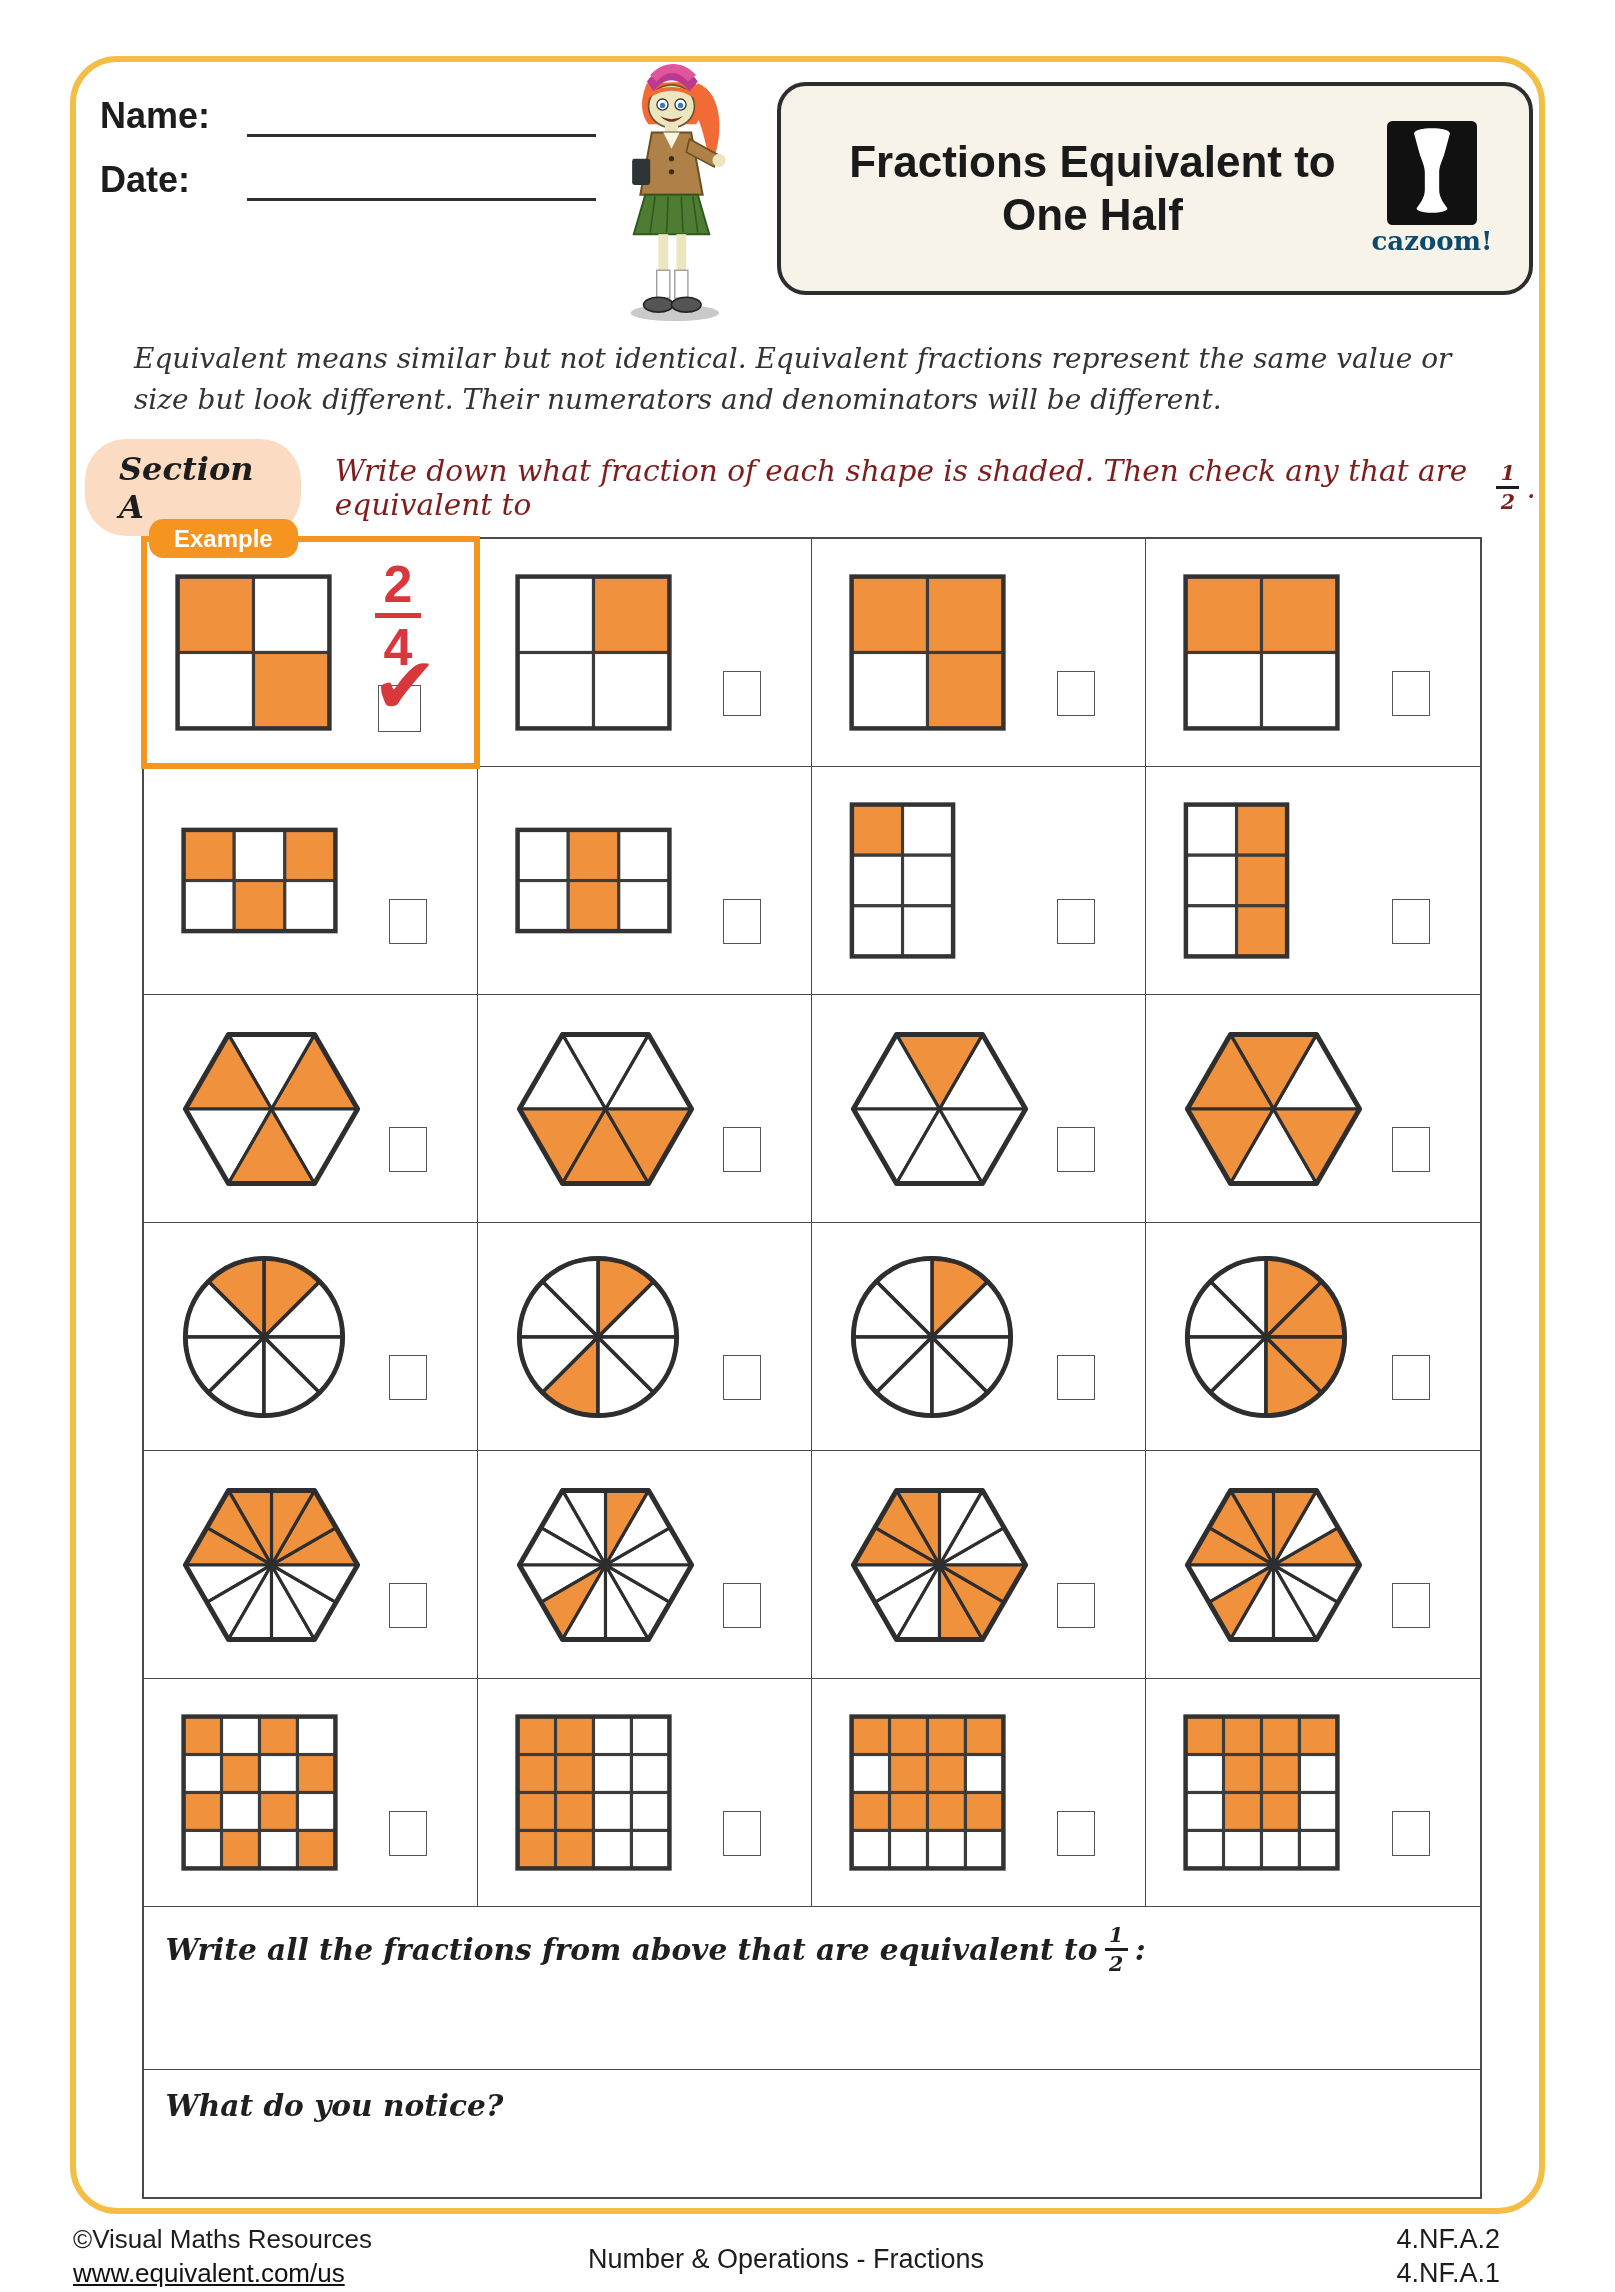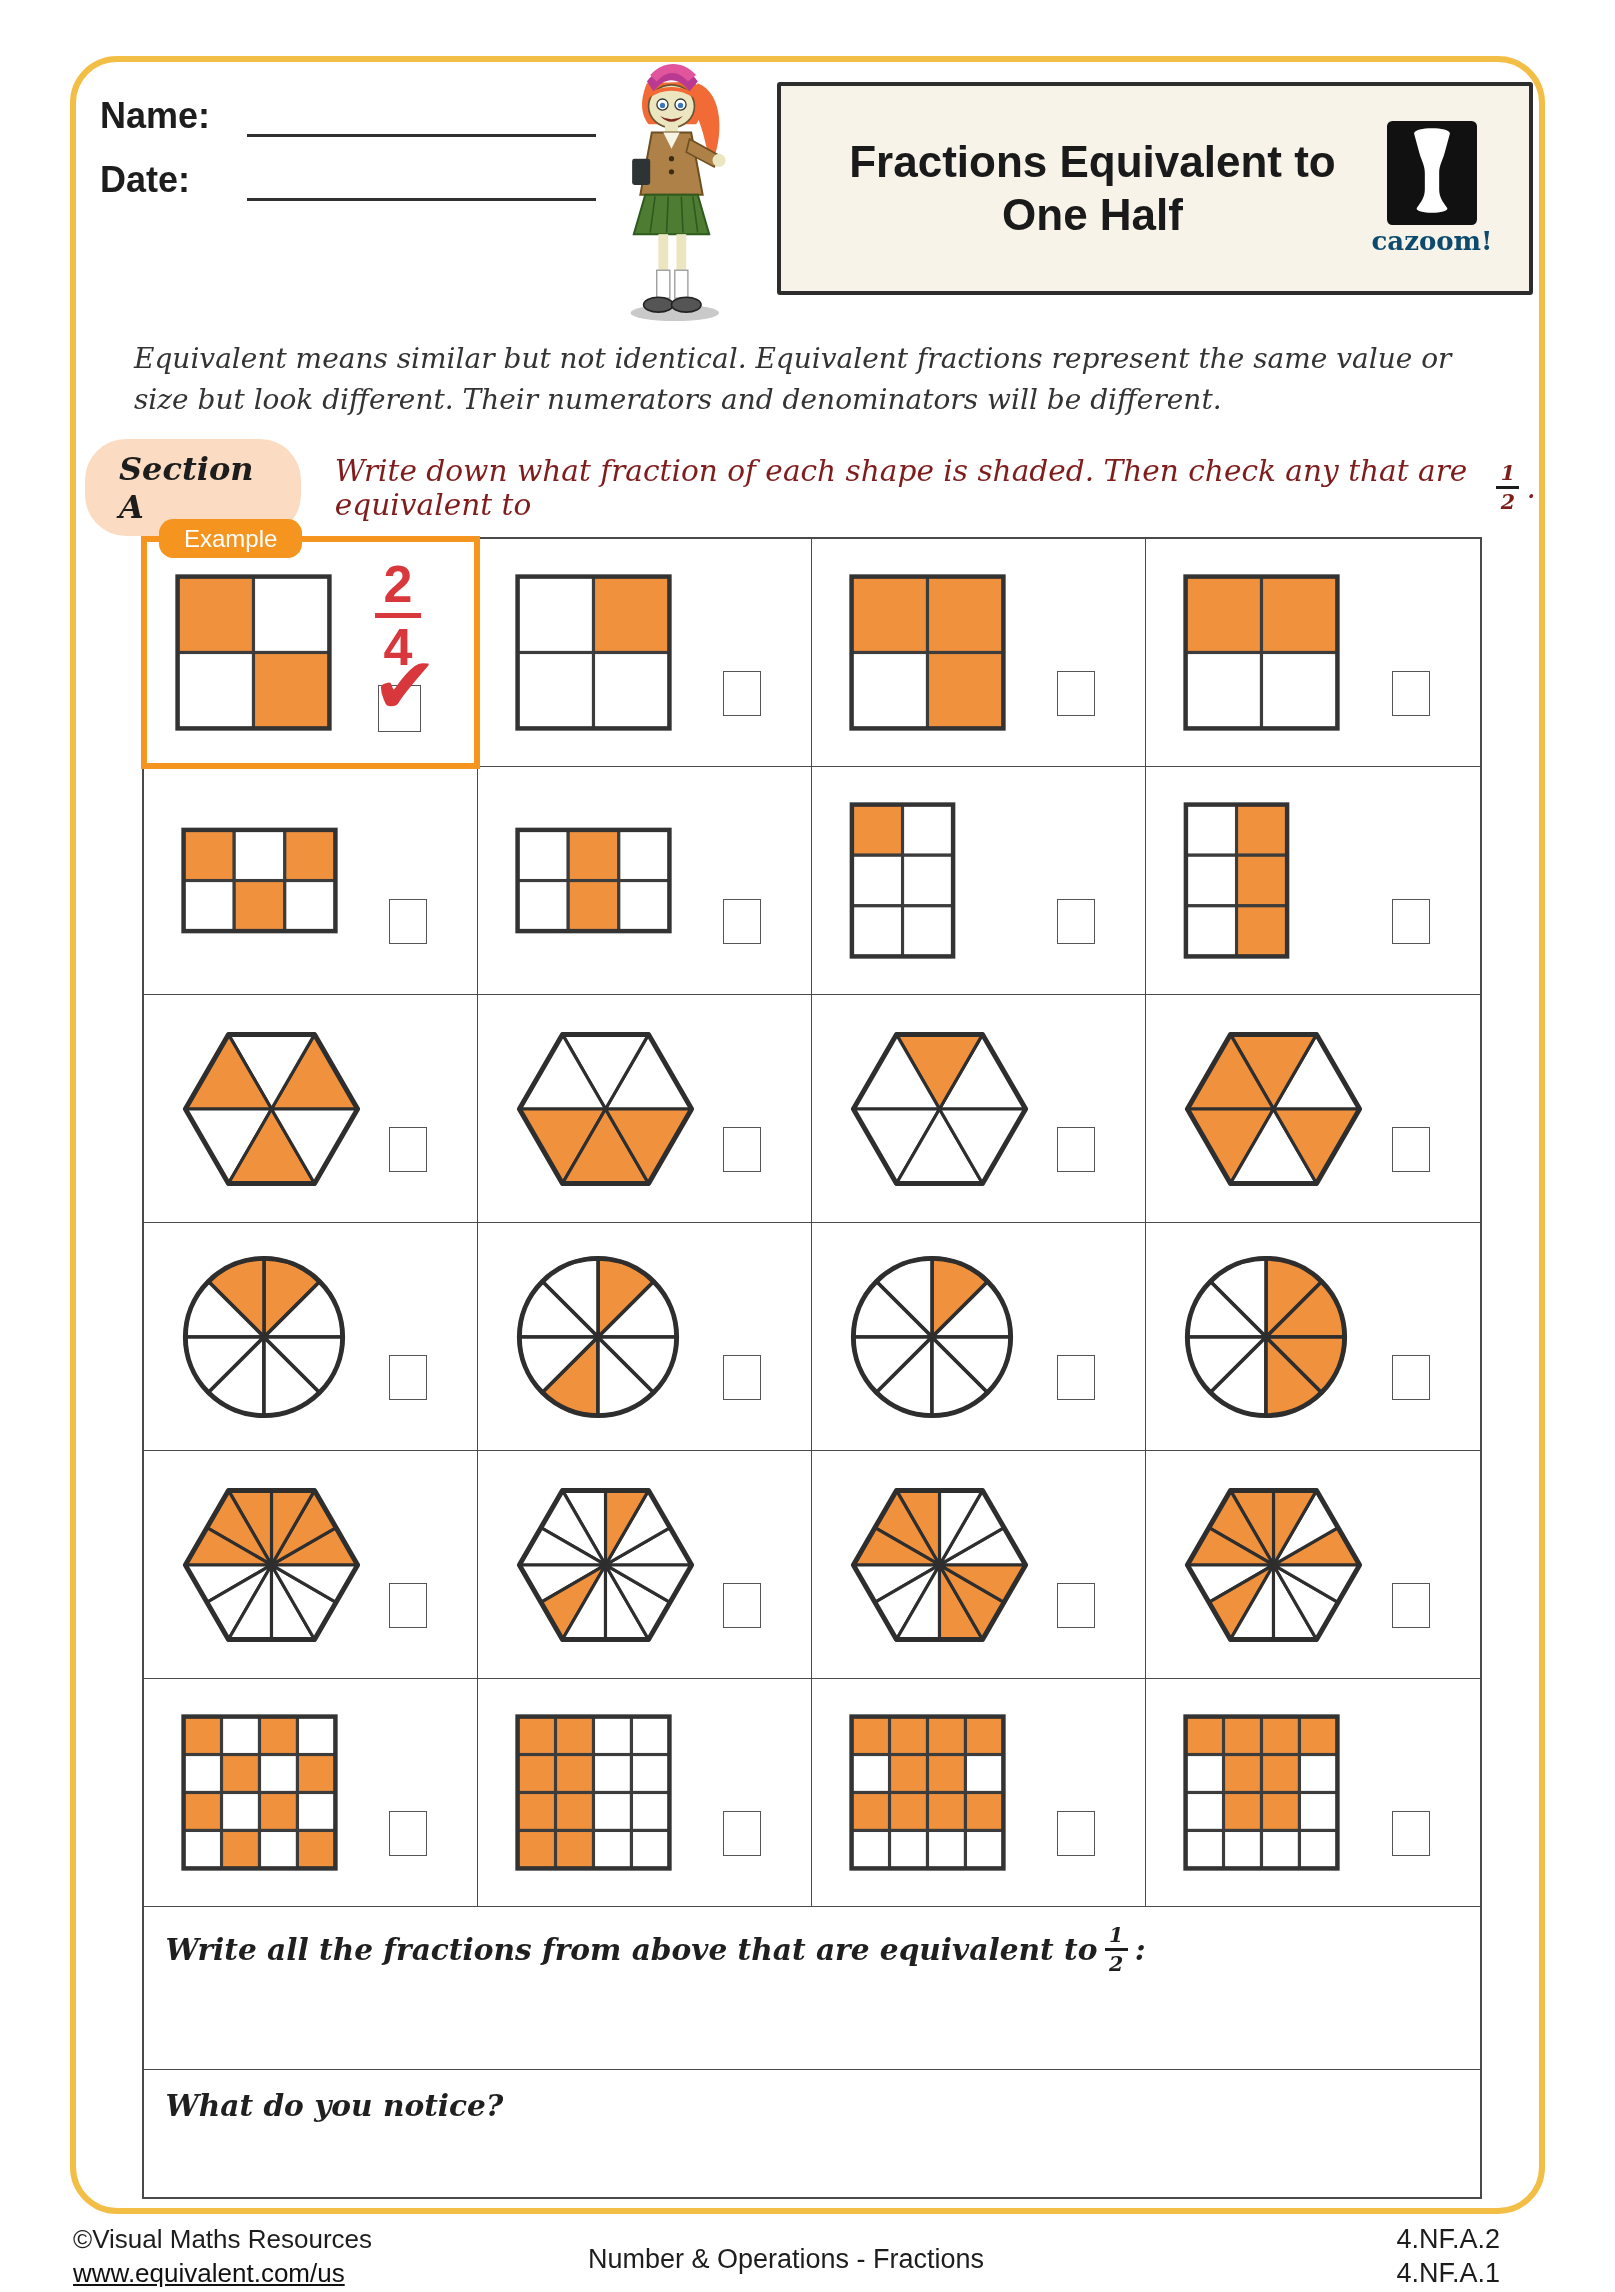--- a/index.html
+++ b/index.html
@@ -6,21 +6,21 @@
   .sheet{position:relative;width:1572px;height:2293px;background:#fff;overflow:hidden;
          font-family:"Liberation Sans",sans-serif;color:#1d1d1d;}
   .frame{position:absolute;left:70px;top:56px;width:1463px;height:2146px;
          border:6.3px solid #F3BE45;border-radius:47px;}
   
   .field-row{position:absolute;left:100px;display:flex;align-items:flex-end;gap:12.5px;}
   .field-label{font-weight:bold;font-size:36px;width:134px;}
   .field-line{width:349px;height:39px;border-bottom:3.6px solid #2f2f2f;}
   
   .title-box{position:absolute;left:777px;top:82px;width:756px;height:213px;box-sizing:border-box;
-             background:#F8F3E8;border:4.5px solid #2d2d2d;border-radius:3px;
+             background:#F8F3E8;border:4.5px solid #2d2d2d;border-radius:29px;
              display:flex;align-items:center;justify-content:space-between;padding:0 30px 0 39px;}
   .title-text{flex:1;text-align:center;font-weight:bold;font-size:44px;line-height:1.2;color:#1a1a1a;}
   .logo{width:134px;display:flex;flex-direction:column;align-items:center;}
   .logo-mark{width:90px;height:104px;background:#111;border-radius:5.4px;display:flex;align-items:center;justify-content:center;}
   .logo-text{font-family:"DejaVu Serif",serif;font-weight:bold;font-size:26px;margin-top:1.8px;color:#0c4a6e;}
   
   .intro{position:absolute;left:134px;top:339px;width:1347px;text-align:left;
          font-family:"DejaVu Serif",serif;font-style:italic;font-size:28px;line-height:1.45;color:#333;}
   
   .section-row{position:absolute;left:85px;top:439px;width:1451px;display:flex;align-items:center;gap:34px;}
@@ -35,22 +35,22 @@
   .grid-table{position:absolute;left:142px;top:537px;width:1340px;box-sizing:border-box;
               border:2.7px solid #4a4a4a;display:grid;grid-template-columns:repeat(4,1fr);
               grid-template-rows:repeat(6,228px) 163px 127px;background:#fff;}
   .cell{position:relative;border-right:1.8px solid #4a4a4a;border-bottom:1.8px solid #4a4a4a;
         display:flex;align-items:center;padding-left:36px;box-sizing:border-box;overflow:visible;}
   .cell.col4{border-right:none;}
   .checkbox{position:absolute;right:50px;bottom:50px;width:36px;height:43px;
             border:1.8px solid #555;background:#fff;}
   
   .ex-frame{position:absolute;inset:-2.7px;border:6.3px solid #F5941F;z-index:3;pointer-events:none;}
-  .ex-tab{position:absolute;top:-19.7px;left:15px;z-index:4;background:#F5941F;color:#fff;
-          font-weight:normal;font-size:24px;padding:5.4px 25px;border-radius:14.3px;font-family:"Liberation Sans",sans-serif;}
+  .ex-tab{position:absolute;top:-19.7px;left:5px;z-index:4;background:#F5941F;color:#fff;
+          font-weight:bold;font-size:24px;padding:5.4px 25px;border-radius:14.3px;font-family:"Liberation Sans",sans-serif;}
   .ex-answer{position:absolute;right:52px;top:18px;width:54px;text-align:center;color:#D8373C;z-index:2;}
   .ex-answer .num,.ex-answer .den{font-size:52px;font-weight:bold;line-height:1.05;font-family:"Liberation Sans",sans-serif;}
   .ex-answer .rbar{height:4.5px;background:#D8373C;margin:1.8px 3.6px;}
   .ex-checkwrap{position:absolute;right:56px;bottom:34px;width:41px;height:45px;border:1.8px solid #555;z-index:2;}
   .ex-mark{position:absolute;left:-7.2px;top:-39px;font-size:79px;line-height:1;color:#D8373C;
            font-family:"DejaVu Sans",sans-serif;}
   
   .prompt{grid-column:1/-1;border-right:none;border-bottom:1.8px solid #4a4a4a;padding:18px 21.5px;
           box-sizing:border-box;font-family:"DejaVu Serif",serif;font-style:italic;font-weight:bold;
           font-size:29.6px;color:#1f1f1f;display:block;}

